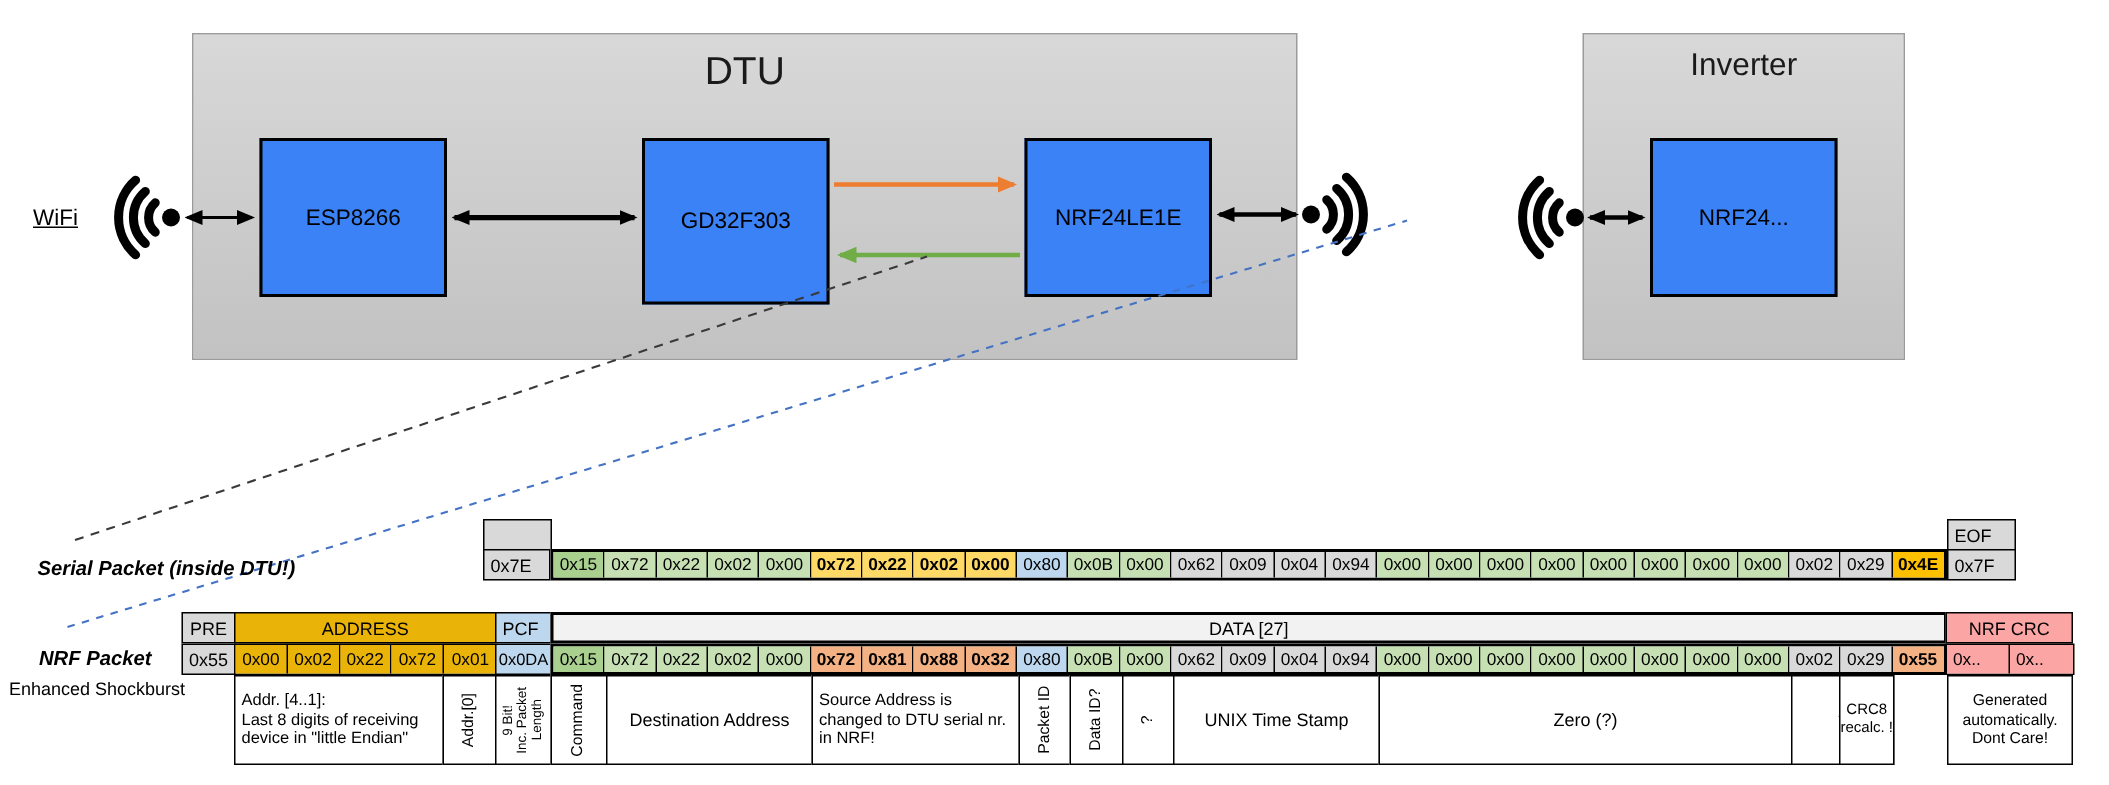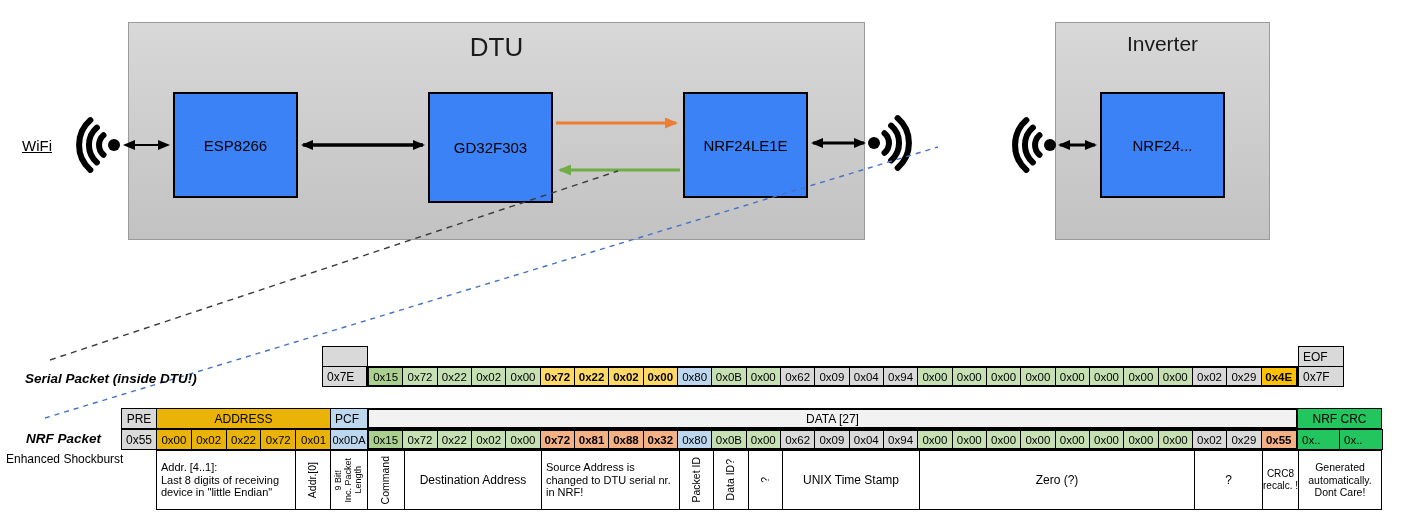--- a/index.html
+++ b/index.html
@@ -22,21 +22,21 @@
   .vrow{position:absolute;display:flex;height:21px;box-sizing:border-box;border:1px solid #000;}
   .bc{width:34.33px;box-sizing:border-box;border-right:1px solid #000;font-size:11.5px;
       display:flex;align-items:center;justify-content:center;height:100%;overflow:hidden;}
   .bc:last-child{border-right:none;}
   .vrow .bc{width:34.8px;}
   .vrow.crc .bc{width:42px;justify-content:flex-start;padding-left:4px;}
   .bold{font-weight:bold;}
   
   .c-g{background:#C6E0B4;}  .c-gd{background:#A9D08E;}
   .c-y{background:#FFD966;}  .c-a{background:#FFC000;}
-  .c-bl{background:#BDD7EE;} .c-bm{background:#22c55e;}
+  .c-bl{background:#BDD7EE;} .c-bm{background:#fca5a5;}
   .c-gy{background:#D9D9D9;} .c-s{background:#F4B183;}
   .c-ya{background:#eab308;} .c-gl{background:#F2F2F2;}
   
   .ann{position:absolute;top:450px;height:60px;box-sizing:border-box;border:1.5px solid #000;
        background:#fff;font-size:11px;display:flex;align-items:center;justify-content:center;
        text-align:center;line-height:1.18;overflow:hidden;}
   .ann.leftal{justify-content:flex-start;text-align:left;padding:2px 4px;}
   .pre{white-space:pre-line;}
   .vert{writing-mode:vertical-rl;transform:rotate(180deg);white-space:pre-line;font-size:10.5px;line-height:1.1;}
   .vert.small{font-size:9px;}
@@ -228,18 +228,18 @@
   </div>
 <div class="ann" style="left:782px;width:138px;font-size:12px;">
     <span>UNIX Time Stamp</span>
   </div>
 <div class="ann" style="left:919px;width:276px;font-size:12px;">
     <span>Zero (?)</span>
   </div>
 <div class="ann" style="left:1194px;width:69px;font-size:12px;">
     <span>?</span>
   </div>
-<div class="ann c-s" style="left:1262px;width:37px;font-size:10px;">
+<div class="ann c-s" style="left:1226px;width:37px;font-size:10px;">
     <span>CRC8 recalc. !</span>
   </div>
 <div class="ann" style="left:1298px;width:84px;font-size:10.5px;">
     <span>Generated automatically. Dont Care!</span>
   </div>
 
 </body></html>

